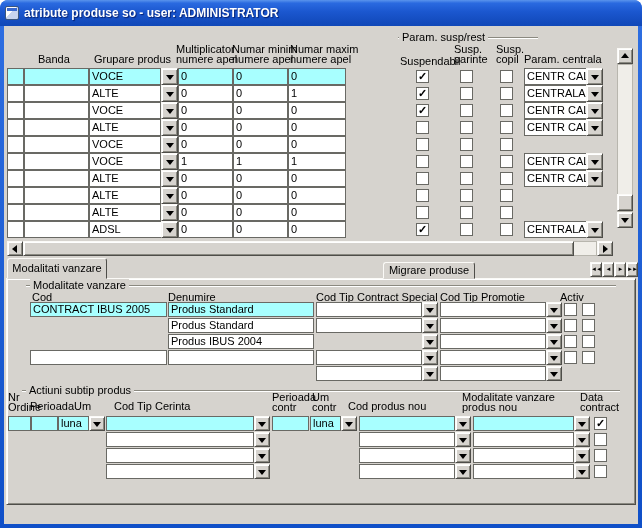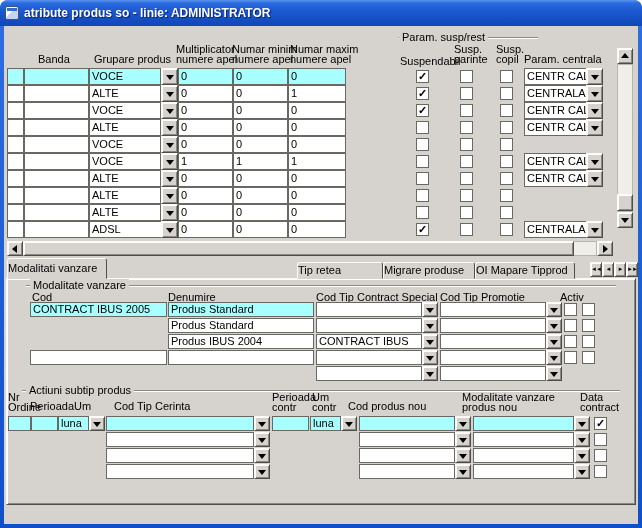--- a/index.html
+++ b/index.html
@@ -16,33 +16,33 @@
 .f15{height:15px;line-height:12px}
 .cyan{background:#a8ffff}
 .btn{position:absolute;background:#d6d3ce;border:1px solid;border-color:#fbfaf7 #4e4d49 #4e4d49 #fbfaf7;box-shadow:inset 1px 1px 0 #fff,inset -1px -1px 0 #8a8981}
 .arr-down::after{content:"";position:absolute;left:calc(50% - 4px);top:calc(50% - 2px);border:4px solid transparent;border-top:5px solid #000;border-bottom:none}
 .arr-up::after{content:"";position:absolute;left:calc(50% - 4px);top:calc(50% - 3px);border:4px solid transparent;border-bottom:5px solid #000;border-top:none}
 .arr-left::after{content:"";position:absolute;left:calc(50% - 3px);top:calc(50% - 4px);border:4px solid transparent;border-right:5px solid #000;border-left:none}
 .arr-right::after{content:"";position:absolute;left:calc(50% - 2px);top:calc(50% - 4px);border:4px solid transparent;border-left:5px solid #000;border-right:none}
 .cb{position:absolute;width:13px;height:13px;background:#fff;border:1px solid #696964;font-size:11px;line-height:11px;text-align:center;font-weight:bold;overflow:hidden}
 .etch{position:absolute;height:1px;background:#8b8980;box-shadow:0 1px 0 #fff}
 .glabel{position:absolute;background:#d6d3ce;padding:0 3px;font-size:11px;line-height:12px;z-index:2}
-.tab{position:absolute;top:236px;height:17px;background:#d6d3ce;border:1px solid;border-color:#fbfaf7 #4e4d49 #d6d3ce #fbfaf7;border-radius:3px 3px 0 0;text-align:left;font-size:11px;line-height:15px;z-index:1;white-space:nowrap;overflow:hidden}
+.tab{position:absolute;top:236px;height:17px;background:#d6d3ce;border:1px solid;border-color:#fbfaf7 #4e4d49 #d6d3ce #fbfaf7;border-radius:3px 3px 0 0;text-align:center;font-size:11px;line-height:15px;z-index:1;white-space:nowrap;overflow:hidden}
 .tab-active{top:232px;height:21px;line-height:19px;z-index:4}
 .panel{position:absolute;left:2px;top:252px;width:630px;height:227px;background:#d6d3ce;border:1px solid;border-color:#fbfaf7 #4e4d49 #4e4d49 #fbfaf7;box-shadow:inset 1px 1px 0 #fff,inset -1px -1px 0 #8a8981}
 .track{position:absolute;background:#f0eee9;border:1px solid #b8b6ae}
 .navbtn{font-size:6px;line-height:13px;text-align:center;letter-spacing:-1px;color:#000}
 </style>
 </head>
 <body>
 
 <div class="window">
   <div class="titlebar">
     <div class="title-icon"></div>
-    <span class="title-text">atribute produs so - linie: ADMINISTRATOR</span>
+    <span class="title-text">atribute produse so - user: ADMINISTRATOR</span>
   </div>
   <div class="client">
 
     <div class="hdr" style="left:34px;top:28px">Banda</div>
     <div class="hdr" style="left:90px;top:28px">Grupare produs</div>
     <div class="hdr" style="left:172px;top:18px">Multiplicator
 numere apel</div>
     <div class="hdr" style="left:228px;top:18px">Numar minim
 numere apel</div>
     <div class="hdr" style="left:286px;top:18px">Numar maxim
@@ -184,23 +184,21 @@
     <div class="track" style="left:613px;top:38px;width:16px;height:148px"></div>
     <div class="btn" style="left:613px;top:168px;width:16px;height:17px"></div>
     <div class="btn arr-down" style="left:613px;top:186px;width:16px;height:16px"></div>
 
     <div class="btn arr-left" style="left:3px;top:215px;width:16px;height:15px"></div>
     <div class="track" style="left:19px;top:215px;width:574px;height:15px"></div>
     <div class="btn" style="left:19px;top:215px;width:551px;height:15px"></div>
     <div class="btn arr-right" style="left:593px;top:215px;width:16px;height:15px"></div>
 
     <div class="tab tab-active" style="left:3px;width:100px">Modalitati vanzare</div>
-    <div class="tab" style="left:293px;width:86px">Tip retea</div>
     <div class="tab" style="left:379px;width:92px">Migrare produse</div>
-    <div class="tab" style="left:471px;width:100px">OI Mapare Tipprod</div>
     <div class="btn navbtn" style="left:586px;top:236px;width:12px;height:15px">◄◄</div>
     <div class="btn navbtn" style="left:598px;top:236px;width:12px;height:15px">◄</div>
     <div class="btn navbtn" style="left:610px;top:236px;width:12px;height:15px">►</div>
     <div class="btn navbtn" style="left:622px;top:236px;width:12px;height:15px">►►</div>
 
     <div class="panel"></div>
 
     <div class="etch" style="left:22px;top:259px;width:590px"></div>
     <div class="glabel" style="left:26px;top:253px">Modalitate vanzare</div>
     <div class="hdr" style="left:28px;top:266px">Cod</div>
@@ -220,21 +218,20 @@
 
     <div class="fld f15" style="left:164px;top:292px;width:146px">Produs Standard</div>
     <div class="fld f15" style="left:312px;top:292px;width:106px"></div>
     <div class="btn arr-down" style="left:418px;top:292px;width:16px;height:15px"></div>
     <div class="fld f15" style="left:436px;top:292px;width:106px"></div>
     <div class="btn arr-down" style="left:542px;top:292px;width:16px;height:15px"></div>
     <div class="cb" style="left:560px;top:293px"></div>
     <div class="cb" style="left:578px;top:293px"></div>
 
     <div class="fld f15" style="left:164px;top:308px;width:146px">Produs IBUS 2004</div>
-    <div class="fld f15" style="left:312px;top:308px;width:106px">CONTRACT IBUS</div>
     <div class="btn arr-down" style="left:418px;top:308px;width:16px;height:15px"></div>
     <div class="fld f15" style="left:436px;top:308px;width:106px"></div>
     <div class="btn arr-down" style="left:542px;top:308px;width:16px;height:15px"></div>
     <div class="cb" style="left:560px;top:309px"></div>
     <div class="cb" style="left:578px;top:309px"></div>
 
     <div class="fld f15" style="left:26px;top:324px;width:137px"></div>
     <div class="fld f15" style="left:164px;top:324px;width:146px"></div>
     <div class="fld f15" style="left:312px;top:324px;width:106px"></div>
     <div class="btn arr-down" style="left:418px;top:324px;width:16px;height:15px"></div>

